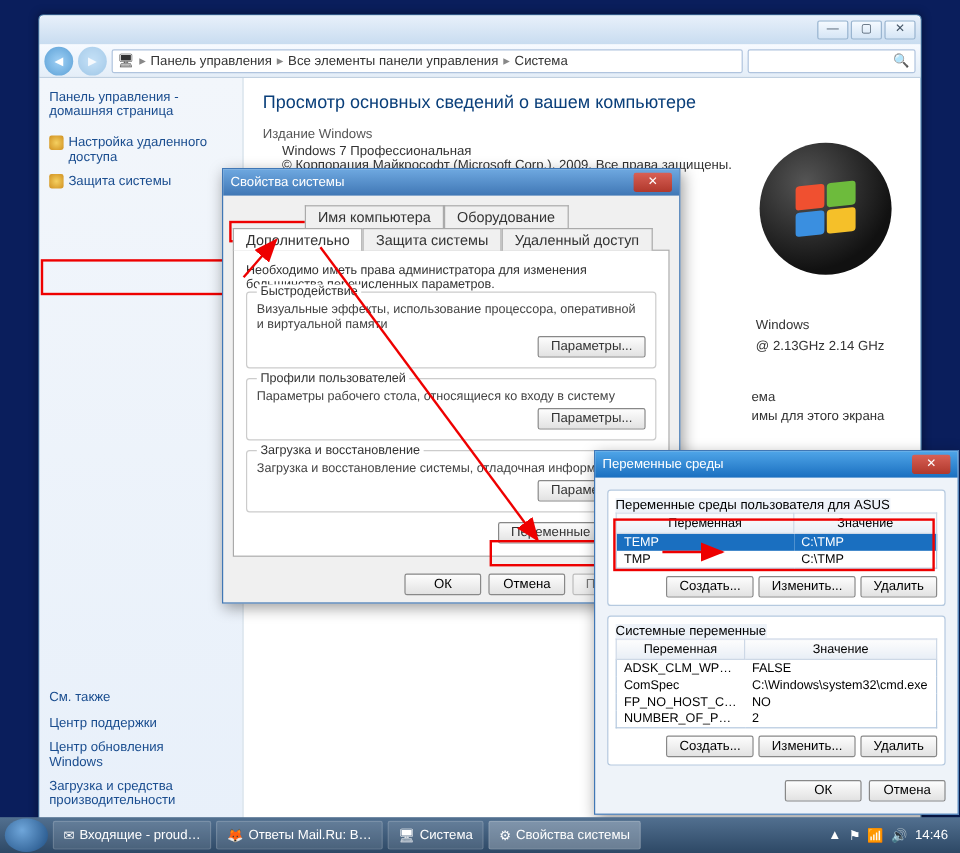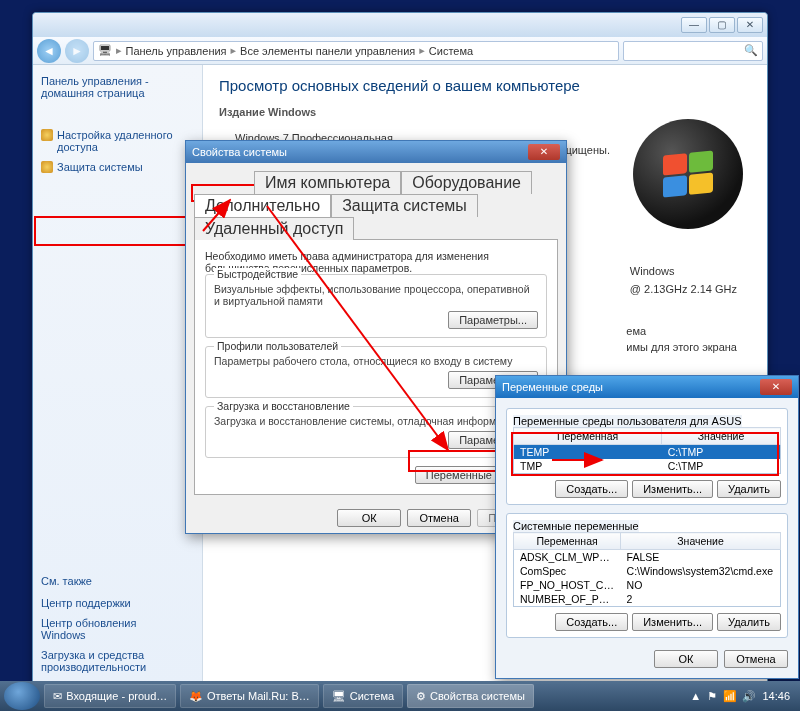--- a/index.html
+++ b/index.html
@@ -9,48 +9,48 @@
 .main-window { position: absolute; left: 32px; top: 12px; width: 736px; height: 676px; background: #fff; border: 1px solid #5b8fb9; border-radius: 4px 4px 0 0; box-shadow: 0 0 8px rgba(0,0,0,.4); }
 .titlebar { height: 24px; background: linear-gradient(#e8f0fa,#c8dcf0); border-radius: 4px 4px 0 0; display: flex; justify-content: flex-end; align-items: center; padding: 0 4px; gap: 2px; }
 .titlebar .winbtn { width: 26px; height: 16px; border: 1px solid #9ab5d0; border-radius: 2px; background: linear-gradient(#f5faff,#d5e5f5); font-size: 10px; text-align: center; line-height: 14px; color: #456; cursor: default; }
 .navbar { height: 28px; background: linear-gradient(#f7faff,#e4eef8); border-bottom: 1px solid #c0d0e0; display: flex; align-items: center; padding: 0 4px; gap: 4px; }
 .nav-arrow { width: 24px; height: 24px; border-radius: 50%; background: radial-gradient(#9fd0f5,#5a9fd5); display: flex; align-items: center; justify-content: center; color: #fff; font-size: 12px; }
 .breadcrumbs { flex: 1; background: #fff; border: 1px solid #b0c4de; border-radius: 2px; height: 20px; display: flex; align-items: center; padding: 0 4px; font-size: 11px; color: #333; gap: 4px; }
 .breadcrumbs .sep { color: #888; }
 .search { width: 140px; height: 20px; border: 1px solid #b0c4de; border-radius: 2px; background: #fff; display: flex; align-items: center; justify-content: flex-end; padding: 0 4px; color: #5a9fd5; }
 .content { display: flex; height: calc(100% - 52px); }
 .sidebar { width: 170px; background: linear-gradient(#f2f6fb,#e8f0fa); padding: 10px 8px; border-right: 1px solid #d0dce8; position: relative; }
-.sidebar-title { font-size: 11px; color: #1a4d8f; margin-bottom: 26px; }
+.sidebar-title { font-size: 11px; color: #1a4d8f; margin-bottom: 10px; }
 .sidebar-link { font-size: 11px; color: #1a4d8f; padding: 4px 0 4px 16px; position: relative; cursor: pointer; }
 .sidebar-link .bullet { position: absolute; left: 0; top: 4px; width: 12px; height: 12px; border-radius: 50%; background: radial-gradient(#7fc866,#2e8b2e); }
 .sidebar-link .bullet.shield { background: radial-gradient(#f5d060,#d09020); border-radius: 2px; }
 .sidebar-seealso { position: absolute; bottom: 10px; left: 8px; right: 23px; margin-top: 16px; }
 .sidebar-seealso h4 { font-size: 11px; color: #1a4d8f; font-weight: normal; margin-bottom: 6px; }
 .main-pane { flex: 1; padding: 12px 16px; position: relative; }
 .main-pane h1 { font-size: 15px; color: #0a3f7a; font-weight: normal; margin-bottom: 12px; }
-.main-pane h2 { font-size: 11px; color: #555; font-weight: bold; margin-bottom: 14px; }
+.main-pane h2 { font-size: 11px; color: #555; font-weight: normal; margin-bottom: 2px; }
 .main-pane .indent { margin-left: 16px; font-size: 11px; color: #333; }
 .winlogo { position: absolute; right: 24px; top: 54px; width: 110px; height: 110px; }
 .winlogo-disc { width: 110px; height: 110px; border-radius: 50%; background: radial-gradient(circle at 35% 30%, #555 0%, #111 70%); display: flex; align-items: center; justify-content: center; }
 .flag { display: grid; grid-template-columns: 24px 24px; grid-template-rows: 20px 20px; gap: 2px; transform: skewY(-6deg); }
 .flag div { border-radius: 3px; }
 .flag .r { background: #f05030; } .flag .g { background: #6dbb3c; } .flag .b { background: #3a8fe0; } .flag .y { background: #f5c029; }
 .info-line { position: absolute; font-size: 11px; color: #333; }
 .red-box { border: 2px solid #e00; position: absolute; pointer-events: none; }
 
 
 .dialog { position: absolute; background: #f0f0f0; border: 1px solid #4077b5; box-shadow: 2px 4px 12px rgba(0,0,0,.4); }
 .dialog-title { height: 22px; background: linear-gradient(#6ea8e0,#4077b5); color: #fff; font-size: 11px; padding: 0 6px; display: flex; align-items: center; justify-content: space-between; }
 .dialog-title .x { width: 32px; height: 16px; background: linear-gradient(#d86055,#b0382c); border-radius: 2px; color: #fff; text-align: center; line-height: 15px; font-size: 10px; }
 .dialog-body { padding: 8px; font-size: 10.5px; color: #333; }
 
 
 #sysprops { left: 185px; top: 140px; width: 382px; }
 .tabset { display: flex; flex-wrap: wrap; }
-.tab { border: 1px solid #aaa; border-bottom: none; background: #f0f0f0; padding: 2px 10px; font-size: 16px; position: relative; z-index: 1; }
+.tab { border: 1px solid #aaa; border-bottom: none; background: #f0f0f0; padding: 2px 10px; font-size: 12px; position: relative; z-index: 1; }
 .tab.active { background: #fff; z-index: 2; }
 .tab-panel { border: 1px solid #aaa; background: #fff; padding: 10px; margin-top: -1px; }
 .group { border: 1px solid #ccc; border-radius: 3px; padding: 8px; margin-bottom: 8px; position: relative; }
 .group legend, .group .legend { position: absolute; top: -7px; left: 8px; background: #fff; padding: 0 3px; font-size: 10.5px; }
 .group p { font-size: 10.5px; color: #444; margin-bottom: 4px; }
 .btn { border: 1px solid #888; background: linear-gradient(#fdfdfd,#e2e2e2); padding: 2px 10px; font-size: 11px; border-radius: 2px; cursor: default; min-width: 64px; text-align: center; display: inline-block; }
 .btn-row { text-align: right; margin-top: 2px; }
 .dlg-footer { text-align: right; padding: 6px 10px; display: flex; justify-content: flex-end; gap: 6px; }
 
 

